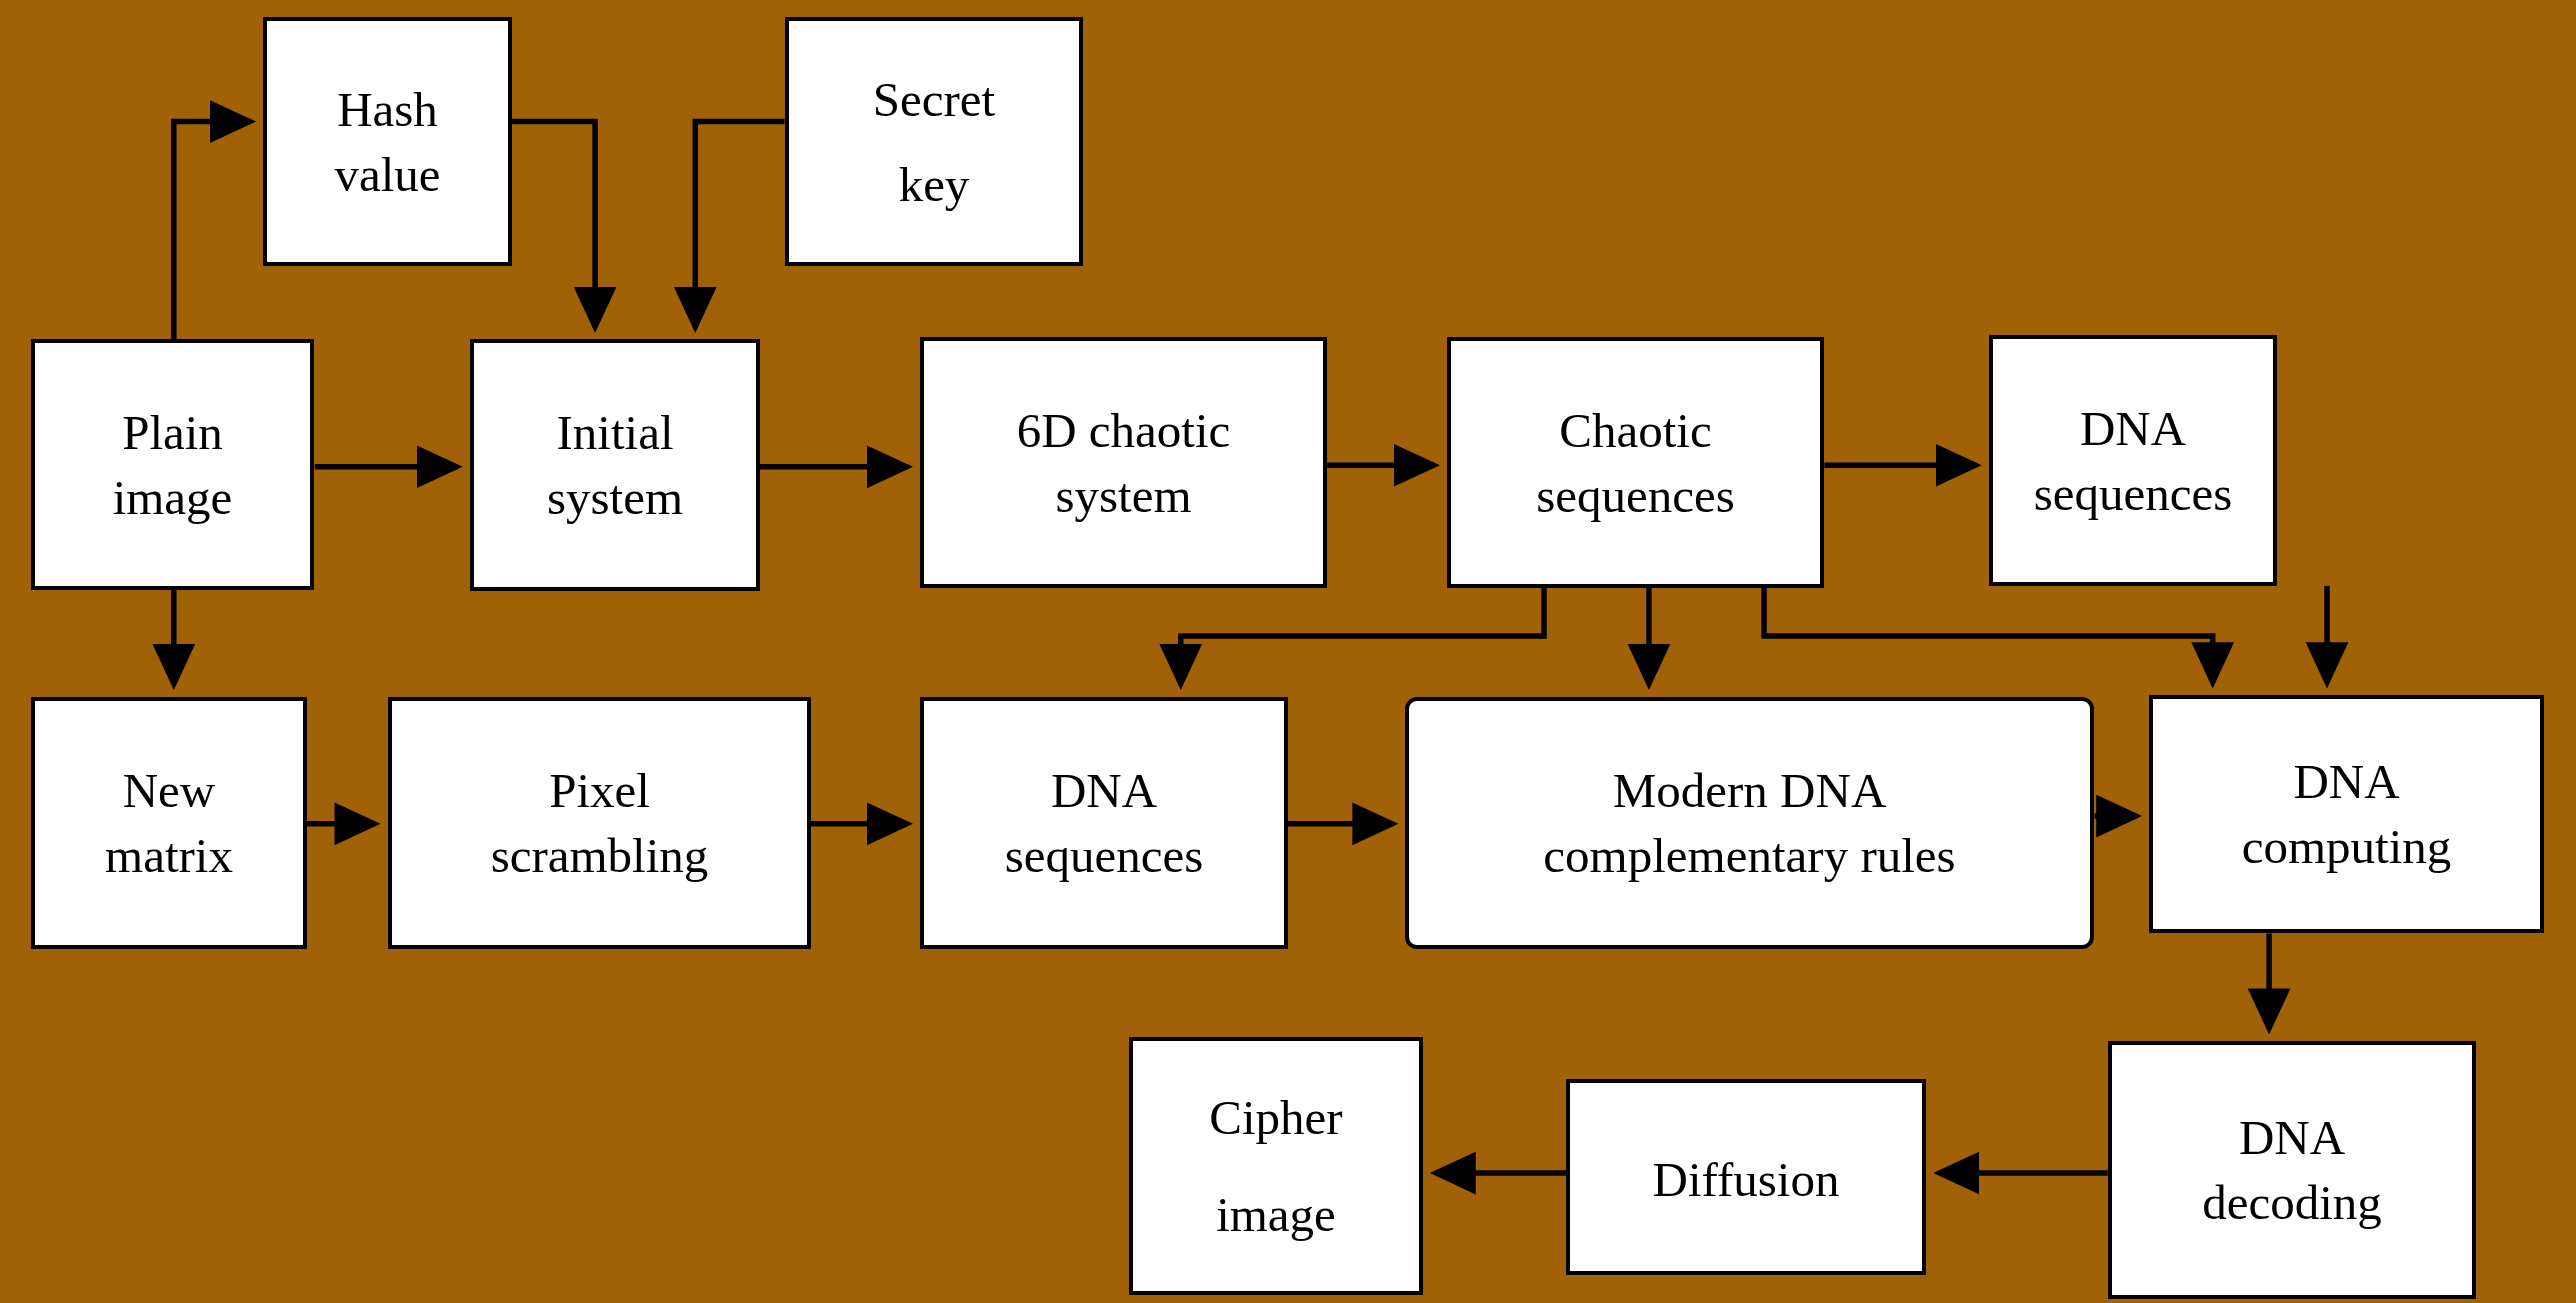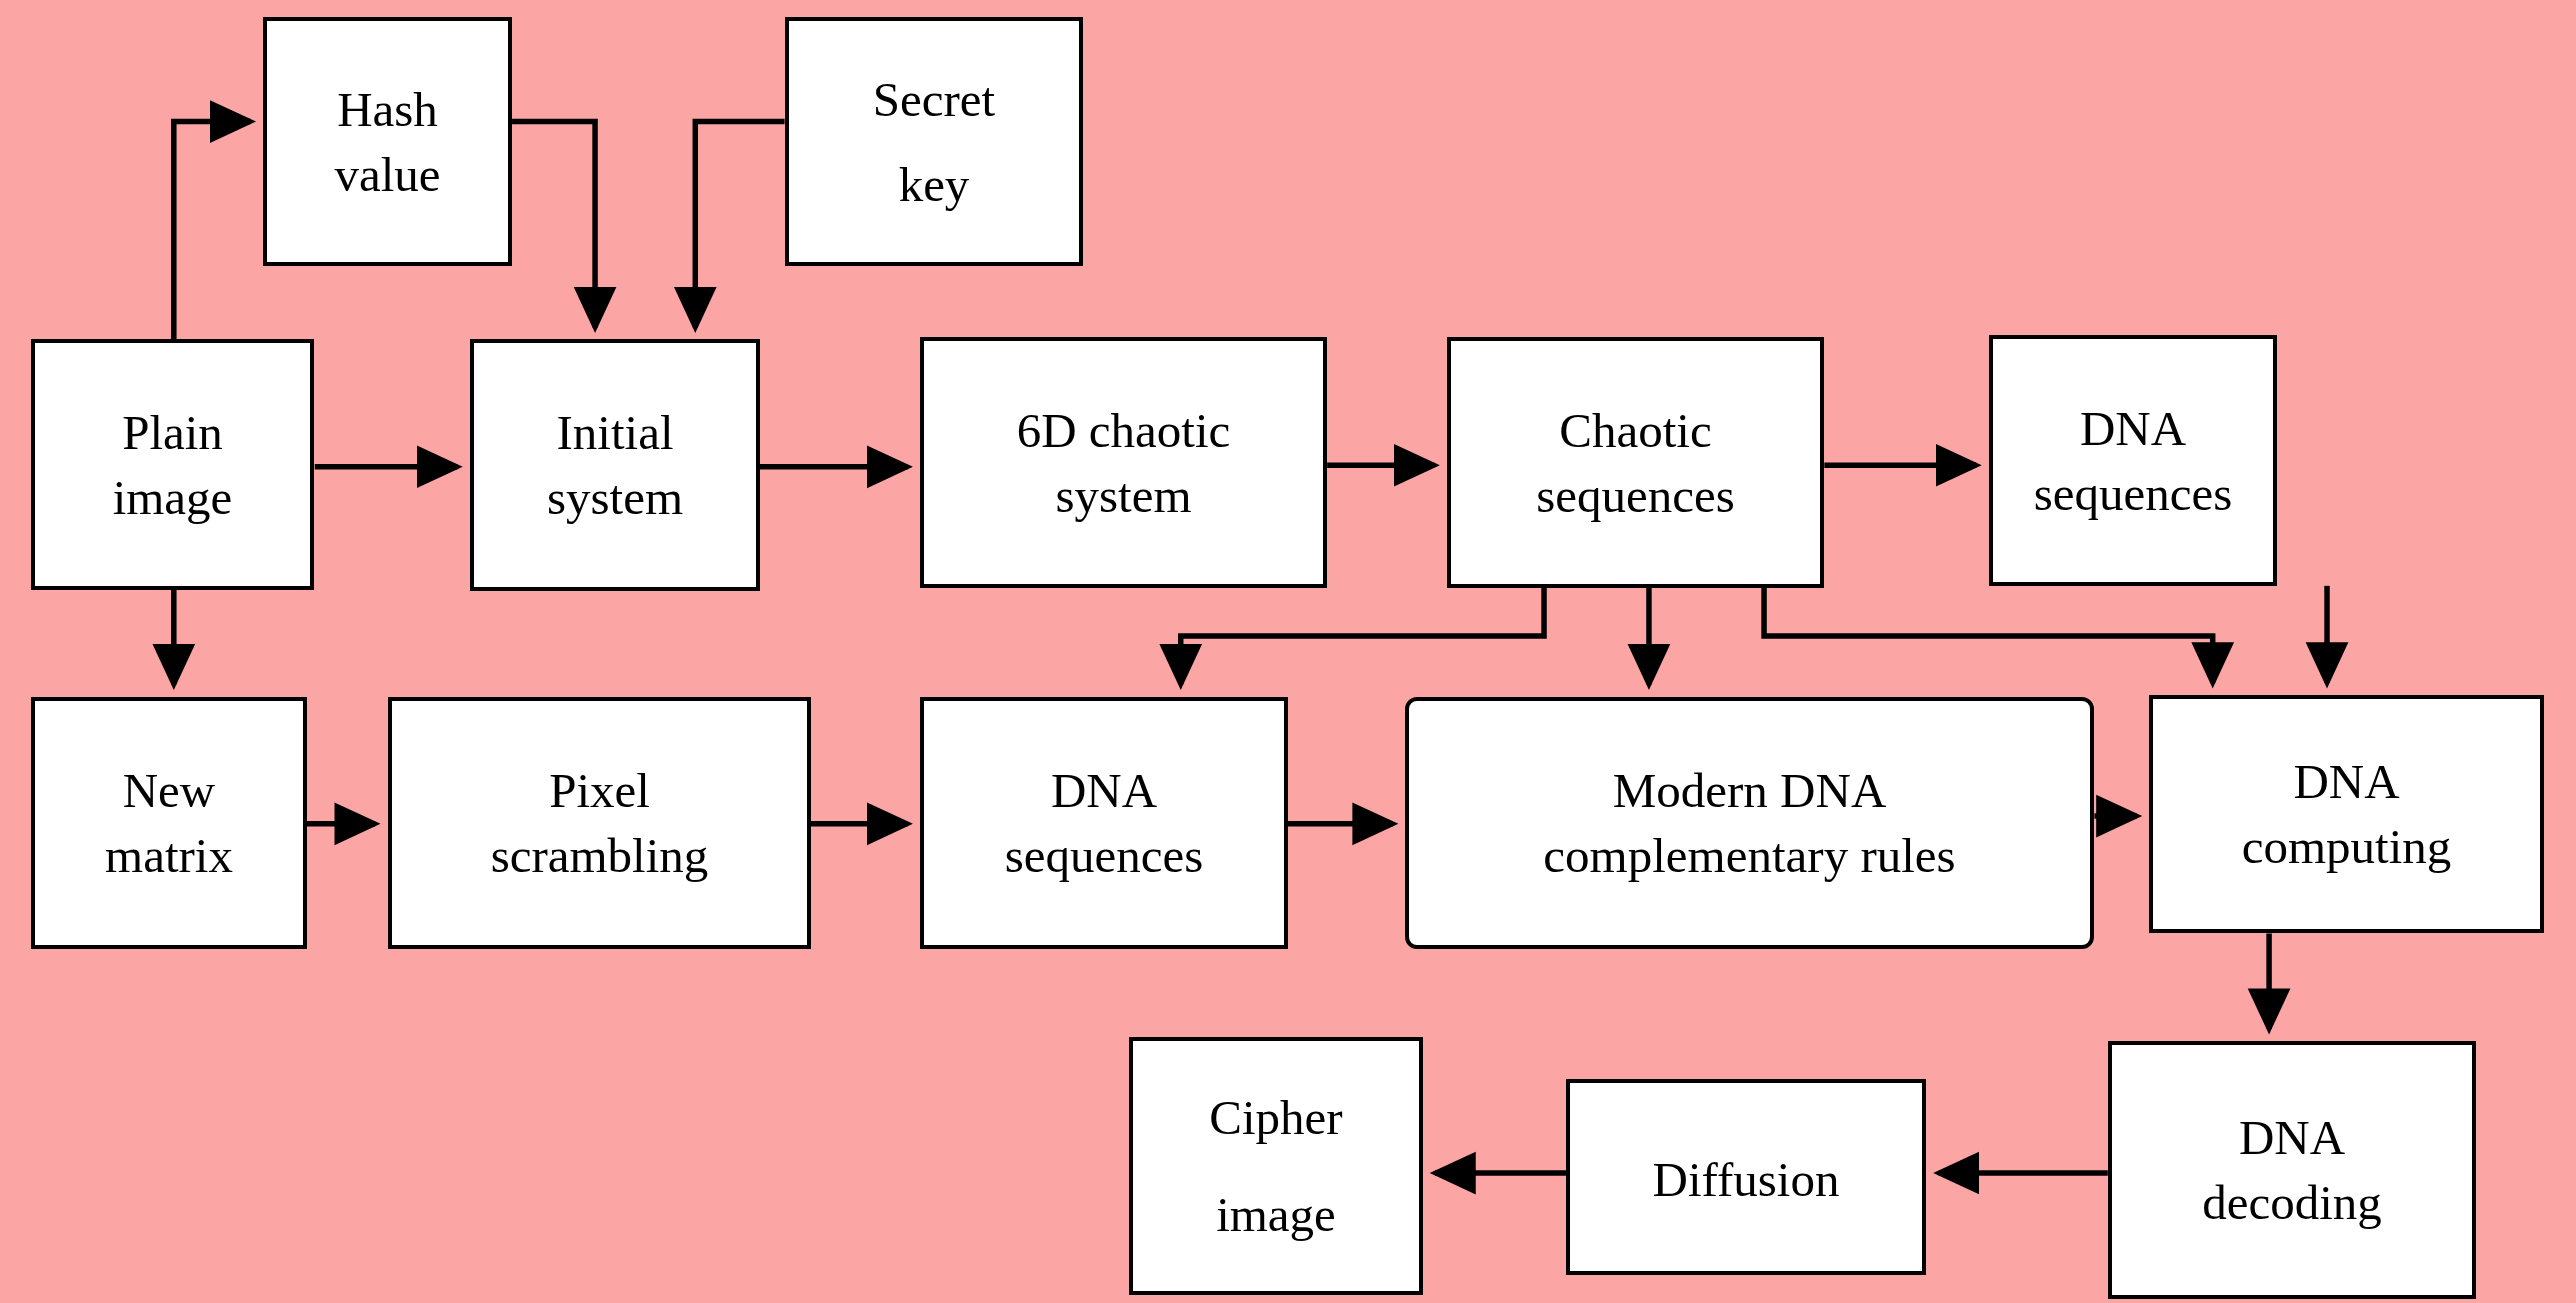--- a/index.html
+++ b/index.html
@@ -1,20 +1,20 @@
 <!DOCTYPE html>
 <html style="font-size:12.5px"><head>
 <meta charset="utf-8">
 <style>
   html,body{margin:0;padding:0;background:#ffffff;}
   #stage{
     position:relative;
     width:2576px;
     height:1304px;
-    background:#fca5a5;
+    background:#a16207;
     font-family:"Liberation Serif", "DejaVu Serif", serif;
     overflow:hidden;
   }
   #wires{position:absolute;left:0;top:0;width:2576px;height:1304px;pointer-events:none;}
   .node{
     position:absolute;
     box-sizing:border-box;
     border:4.7px solid #000000;
     background:#ffffff;
     display:flex;

